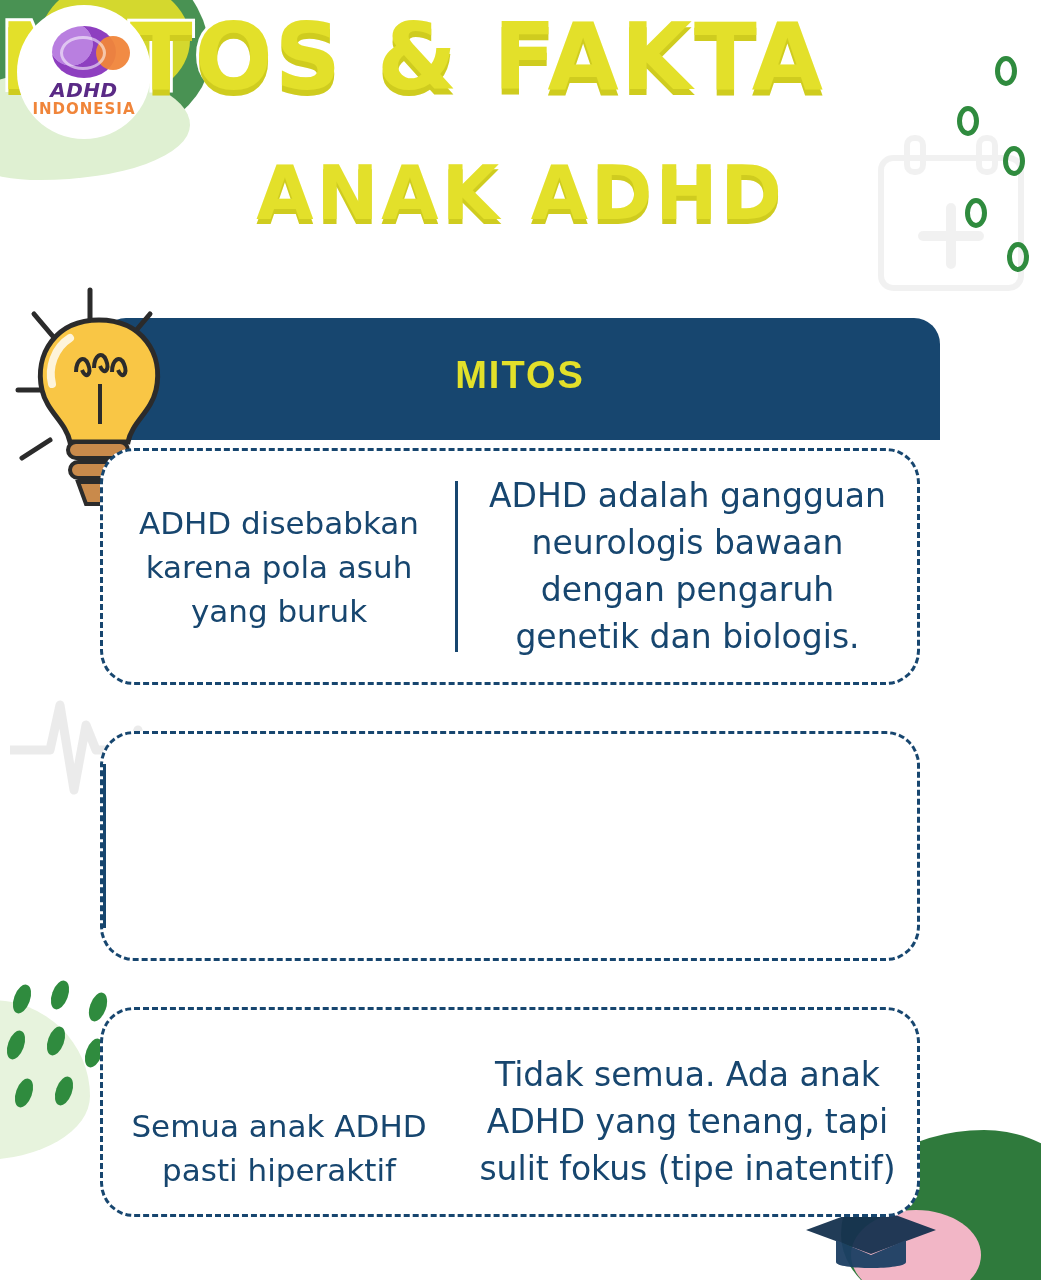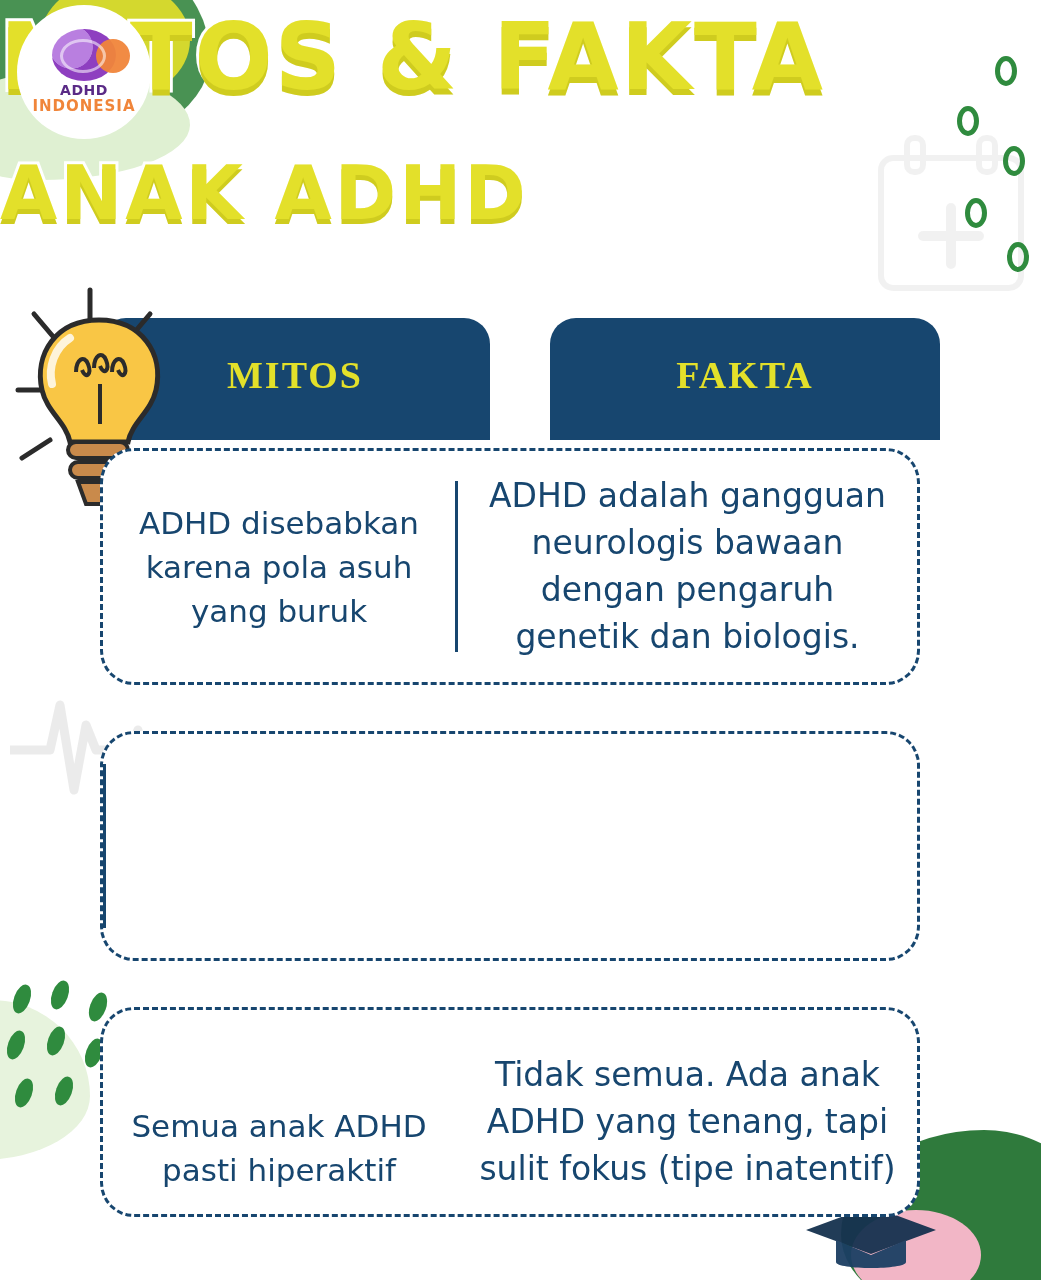--- a/index.html
+++ b/index.html
@@ -139,24 +139,25 @@
     position:absolute; left: 8px; top: 10px;
     width: 40px; height: 28px;
     border-radius: 50%;
     border: 3px solid #ffffff;
     opacity:.55;
     z-index:2;
   }
   .logo .l1 {
     font-family: "DejaVu Sans", sans-serif;
     font-weight: bold;
-    font-size: 14px;
+    font-size: 20px;
     color: #5a2a86;
     letter-spacing: .5px;
     line-height: 1;
+    font-style: italic;
   }
   .logo .l2 {
     font-family: "DejaVu Sans", sans-serif;
     font-size: 15px;
     font-weight: bold;
     color: #f0853a;
     letter-spacing: 1px;
   }
 
   
@@ -171,21 +172,21 @@
     -webkit-text-stroke: 6px #ffffff;
     paint-order: stroke fill;
     text-shadow:
       0 6px 0 #cfcc1f,
       0 0 0 #fff;
     z-index: 5;
   }
   .title-sub {
     position: absolute;
     top: 150px; left: 0; width: 1041px;
-    text-align: left;
+    text-align: center;
     font-family: "DejaVu Sans", sans-serif;
     font-weight: bold;
     font-size: 74px;
     letter-spacing: 3px;
     color: #e3e02a;
     -webkit-text-stroke: 6px #ffffff;
     paint-order: stroke fill;
     text-shadow: 0 5px 0 #cfcc1f;
     z-index: 5;
   }
@@ -209,21 +210,21 @@
   }
   .pill {
     flex: 1;
     height: 122px;
     background: #17466f;
     border-radius: 26px 26px 0 0;
     display: flex;
     align-items: center;
     justify-content: center;
     color: #e3e02a;
-    font-family: Liberation Serif, serif;
+    font-family: Liberation Sans, sans-serif;
     font-weight: bold;
     font-size: 38px;
     letter-spacing: 2px;
     padding-bottom: 8px;
   }
   .pill.fakta { color: #e3e02a; }
 
   
   .rows {
     position: absolute;
@@ -335,21 +336,20 @@
       <path d="M98 92 c0 -12 8 -18 12 -8 4 10 -2 16 -6 6"></path>
       <path d="M86 104 v40"></path>
     </g>
     <rect x="54" y="162" width="60" height="16" rx="8" fill="#c98a4b" stroke="#2b2b2b" stroke-width="4"></rect>
     <rect x="56" y="182" width="56" height="16" rx="8" fill="#c98a4b" stroke="#2b2b2b" stroke-width="4"></rect>
     <path d="M64 202 h40 l-8 22 h-24 Z" fill="#c98a4b" stroke="#2b2b2b" stroke-width="4"></path>
   </svg>
 
   <div class="headers">
     <div class="pill mitos">MITOS</div>
-    <div class="pill fakta">FAKTA</div>
   </div>
 
   <div class="rows">
 
     <div class="row r1">
       <div class="cell mitos">ADHD disebabkan karena pola asuh yang buruk</div>
       <div class="divider"></div>
       <div class="cell fakta">ADHD adalah gangguan neurologis bawaan dengan pengaruh genetik dan biologis.</div>
     </div>
 

